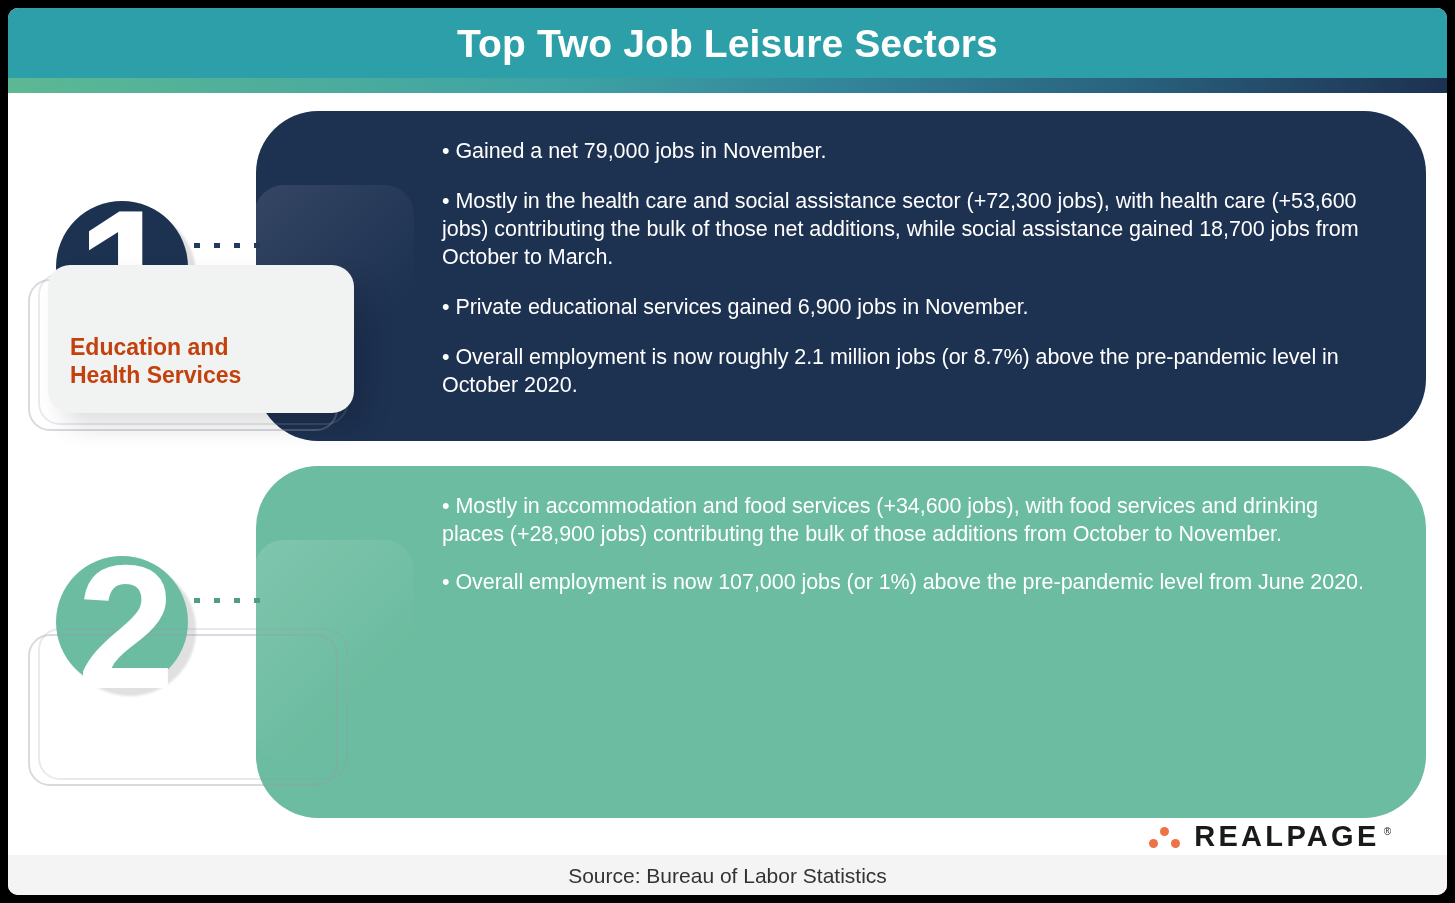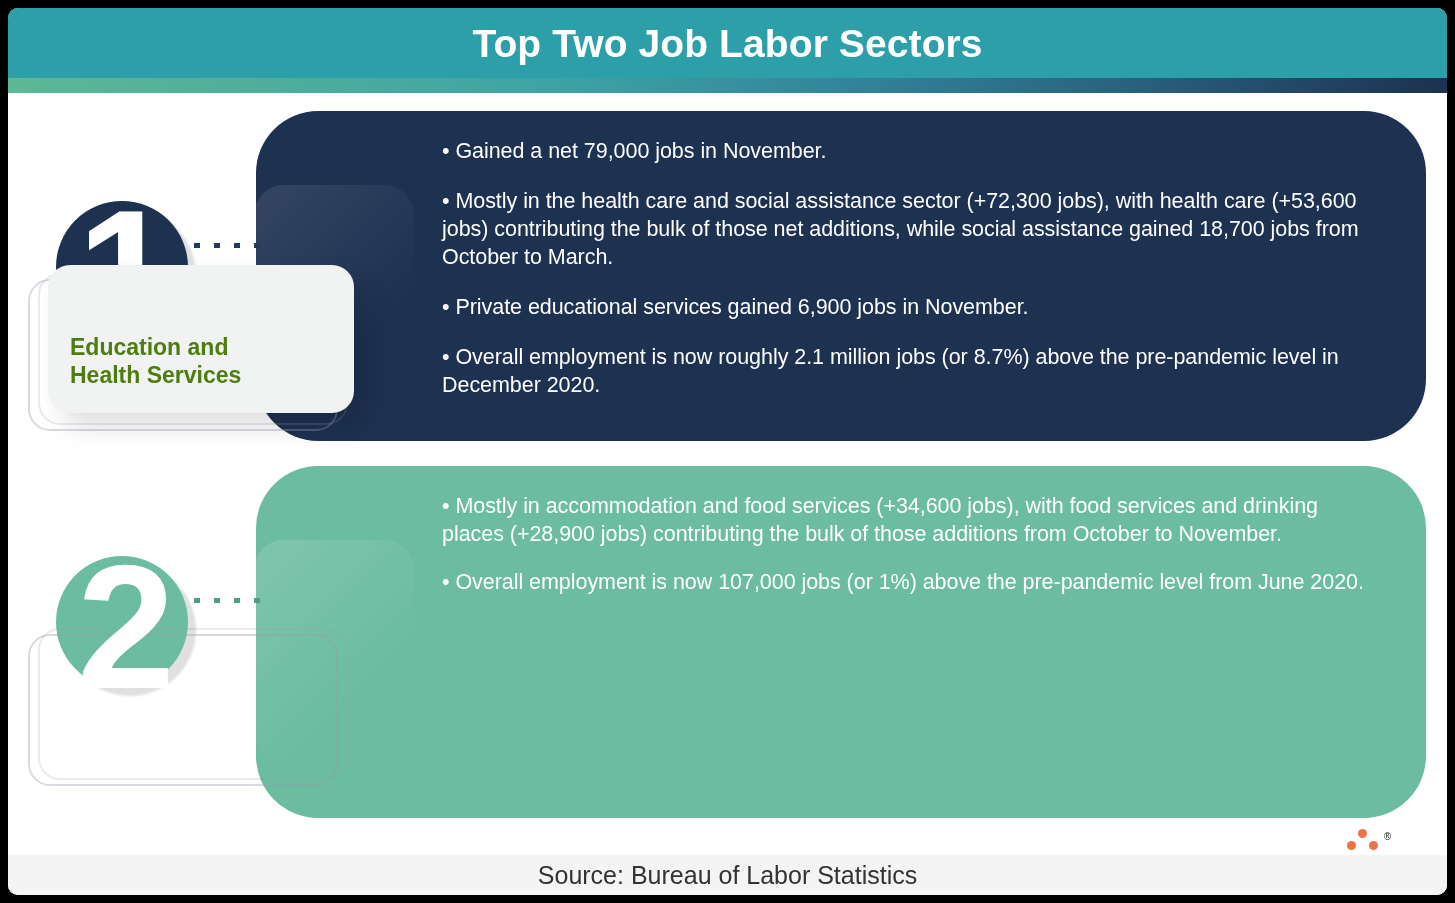--- a/index.html
+++ b/index.html
@@ -187,21 +187,21 @@
     box-sizing: border-box;
     padding: 0 0 0 22px;
     display: flex;
     flex-direction: column;
     justify-content: flex-end;
     box-shadow: 14px 14px 26px rgba(0,0,0,0.13);
   }
   .section-2 .label-card { top: 512px; }
   .section-2 .label-card { position: absolute; }
   .label-card-text {
-    color: #4d7c0f;
+    color: #c2410c;
     font-size: 23px;
     font-weight: bold;
     line-height: 28px;
     padding-bottom: 24px;
     white-space: pre-line;
   }
 
   
   .card-ghost {
     position: absolute;
@@ -260,43 +260,43 @@
     bottom: 0;
     width: 1439px;
     height: 40px;
     background: #f4f4f4;
     display: flex;
     align-items: center;
     justify-content: center;
   }
   .footer-source {
     color: #333333;
-    font-size: 25px;
+    font-size: 21px;
     line-height: 1;
     text-align: right;
   }
 </style>
 </head>
 <body>
 
 <div id="infographic">
   <div class="canvas">
 
     <div class="header-bar">
-      <div class="header-title">Top Two Job Labor Sectors</div>
+      <div class="header-title">Top Two Job Leisure Sectors</div>
     </div>
     <div class="header-rule"></div>
 
     <div class="section section-1">
 
       <div class="panel">
         <p class="bullet">• Gained a net 79,000 jobs in November.</p>
         <p class="bullet">• Mostly in the health care and social assistance sector (+72,300 jobs), with health care (+53,600 jobs) contributing the bulk of those net additions, while social assistance gained 18,700 jobs from October to March.</p>
         <p class="bullet">• Private educational services gained 6,900 jobs in November.</p>
-        <p class="bullet">• Overall employment is now roughly 2.1 million jobs (or 8.7%) above the pre-pandemic level in December 2020.</p>
+        <p class="bullet">• Overall employment is now roughly 2.1 million jobs (or 8.7%) above the pre-pandemic level in October 2020.</p>
       </div>
 
       <div class="panel-shadow"></div>
 
       <div class="card-ghost card-ghost-b"></div>
       <div class="card-ghost card-ghost-a"></div>
 
       <div class="num-circle-shade"></div>
       <div class="num-circle"></div>
       <div class="num-glyph">1</div>
@@ -328,20 +328,21 @@
       <div class="connector"></div>
 
     </div>
 
     <div class="logo">
       <span class="logo-dots">
         <i class="d1"></i>
           <i class="d2"></i>
           <i class="d3"></i>
       </span>
+      <span class="logo-word">REALPAGE</span>
       <span class="logo-tm">®</span>
     </div>
 
     <div class="footer-bar">
       <div class="footer-source">Source: Bureau of Labor Statistics</div>
     </div>
 
   </div>
 </div>
 

